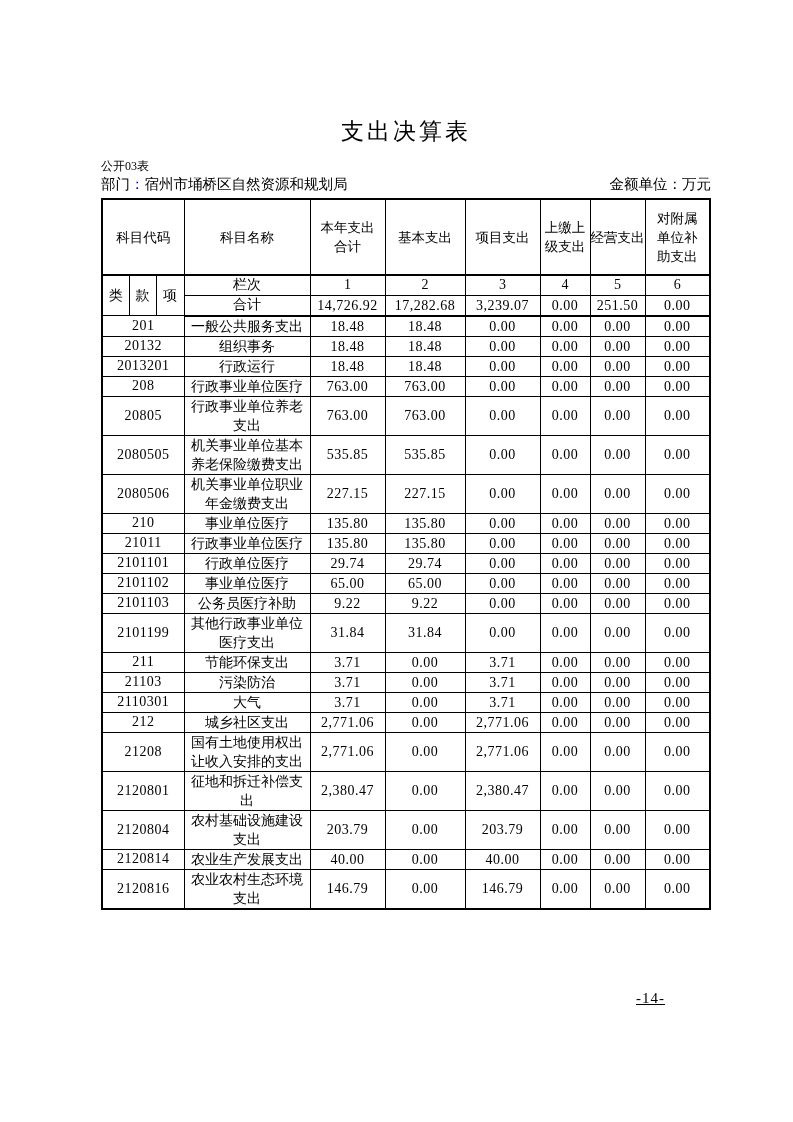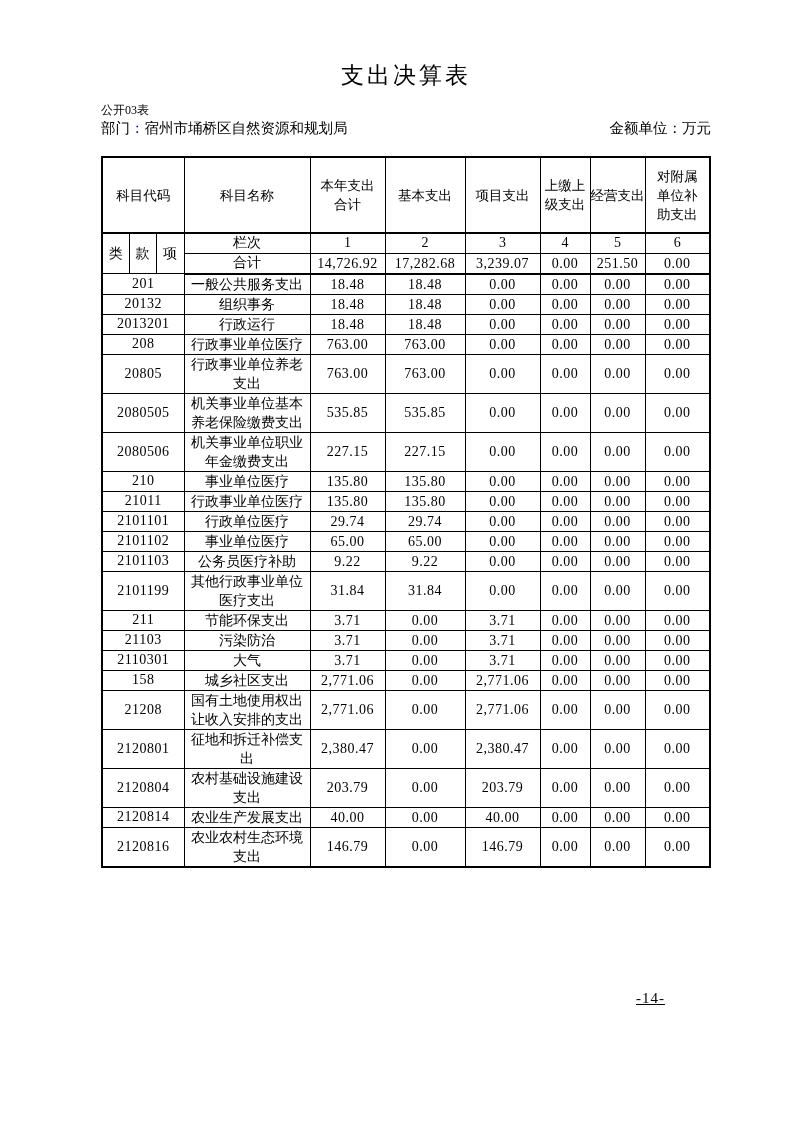--- a/index.html
+++ b/index.html
@@ -11,37 +11,37 @@
     font-family: "Liberation Serif", serif;
     position: relative;
     overflow: hidden;
   }
   .sheet {
     position: absolute;
     left: 101px; top: 0;
     width: 610px;
   }
   .doc-title {
-    margin-top: 60px;
+    margin-top: 116px;
     text-align: center;
     font-size: 23px;
     letter-spacing: 3px;
     font-weight: 500;
   }
   .form-code {
     margin-top: 11px;
     font-size: 12px;
   }
   .meta-row {
     display: flex;
     justify-content: space-between;
     align-items: flex-end;
     font-size: 14.5px;
     margin-top: 0px;
-    margin-bottom: 18px;
+    margin-bottom: 4px;
   }
   .blue-colon { color: #0000d4; }
   table.fin-table {
     border-collapse: collapse;
     table-layout: fixed;
     width: 610px;
     border: 2px solid #000;
   }
   .fin-table th, .fin-table td {
     border: 1px solid #000;
@@ -291,21 +291,21 @@
           <td class="code-cell" colspan="3">2110301</td>
           <td class="name-cell">大气</td>
           <td class="value-cell">3.71</td>
           <td class="value-cell">0.00</td>
           <td class="value-cell">3.71</td>
           <td class="value-cell">0.00</td>
           <td class="value-cell">0.00</td>
           <td class="value-cell">0.00</td>
         </tr>
         <tr class="data-row">
-          <td class="code-cell" colspan="3">158</td>
+          <td class="code-cell" colspan="3">212</td>
           <td class="name-cell">城乡社区支出</td>
           <td class="value-cell">2,771.06</td>
           <td class="value-cell">0.00</td>
           <td class="value-cell">2,771.06</td>
           <td class="value-cell">0.00</td>
           <td class="value-cell">0.00</td>
           <td class="value-cell">0.00</td>
         </tr>
         <tr class="data-row">
           <td class="code-cell" colspan="3">21208</td>

